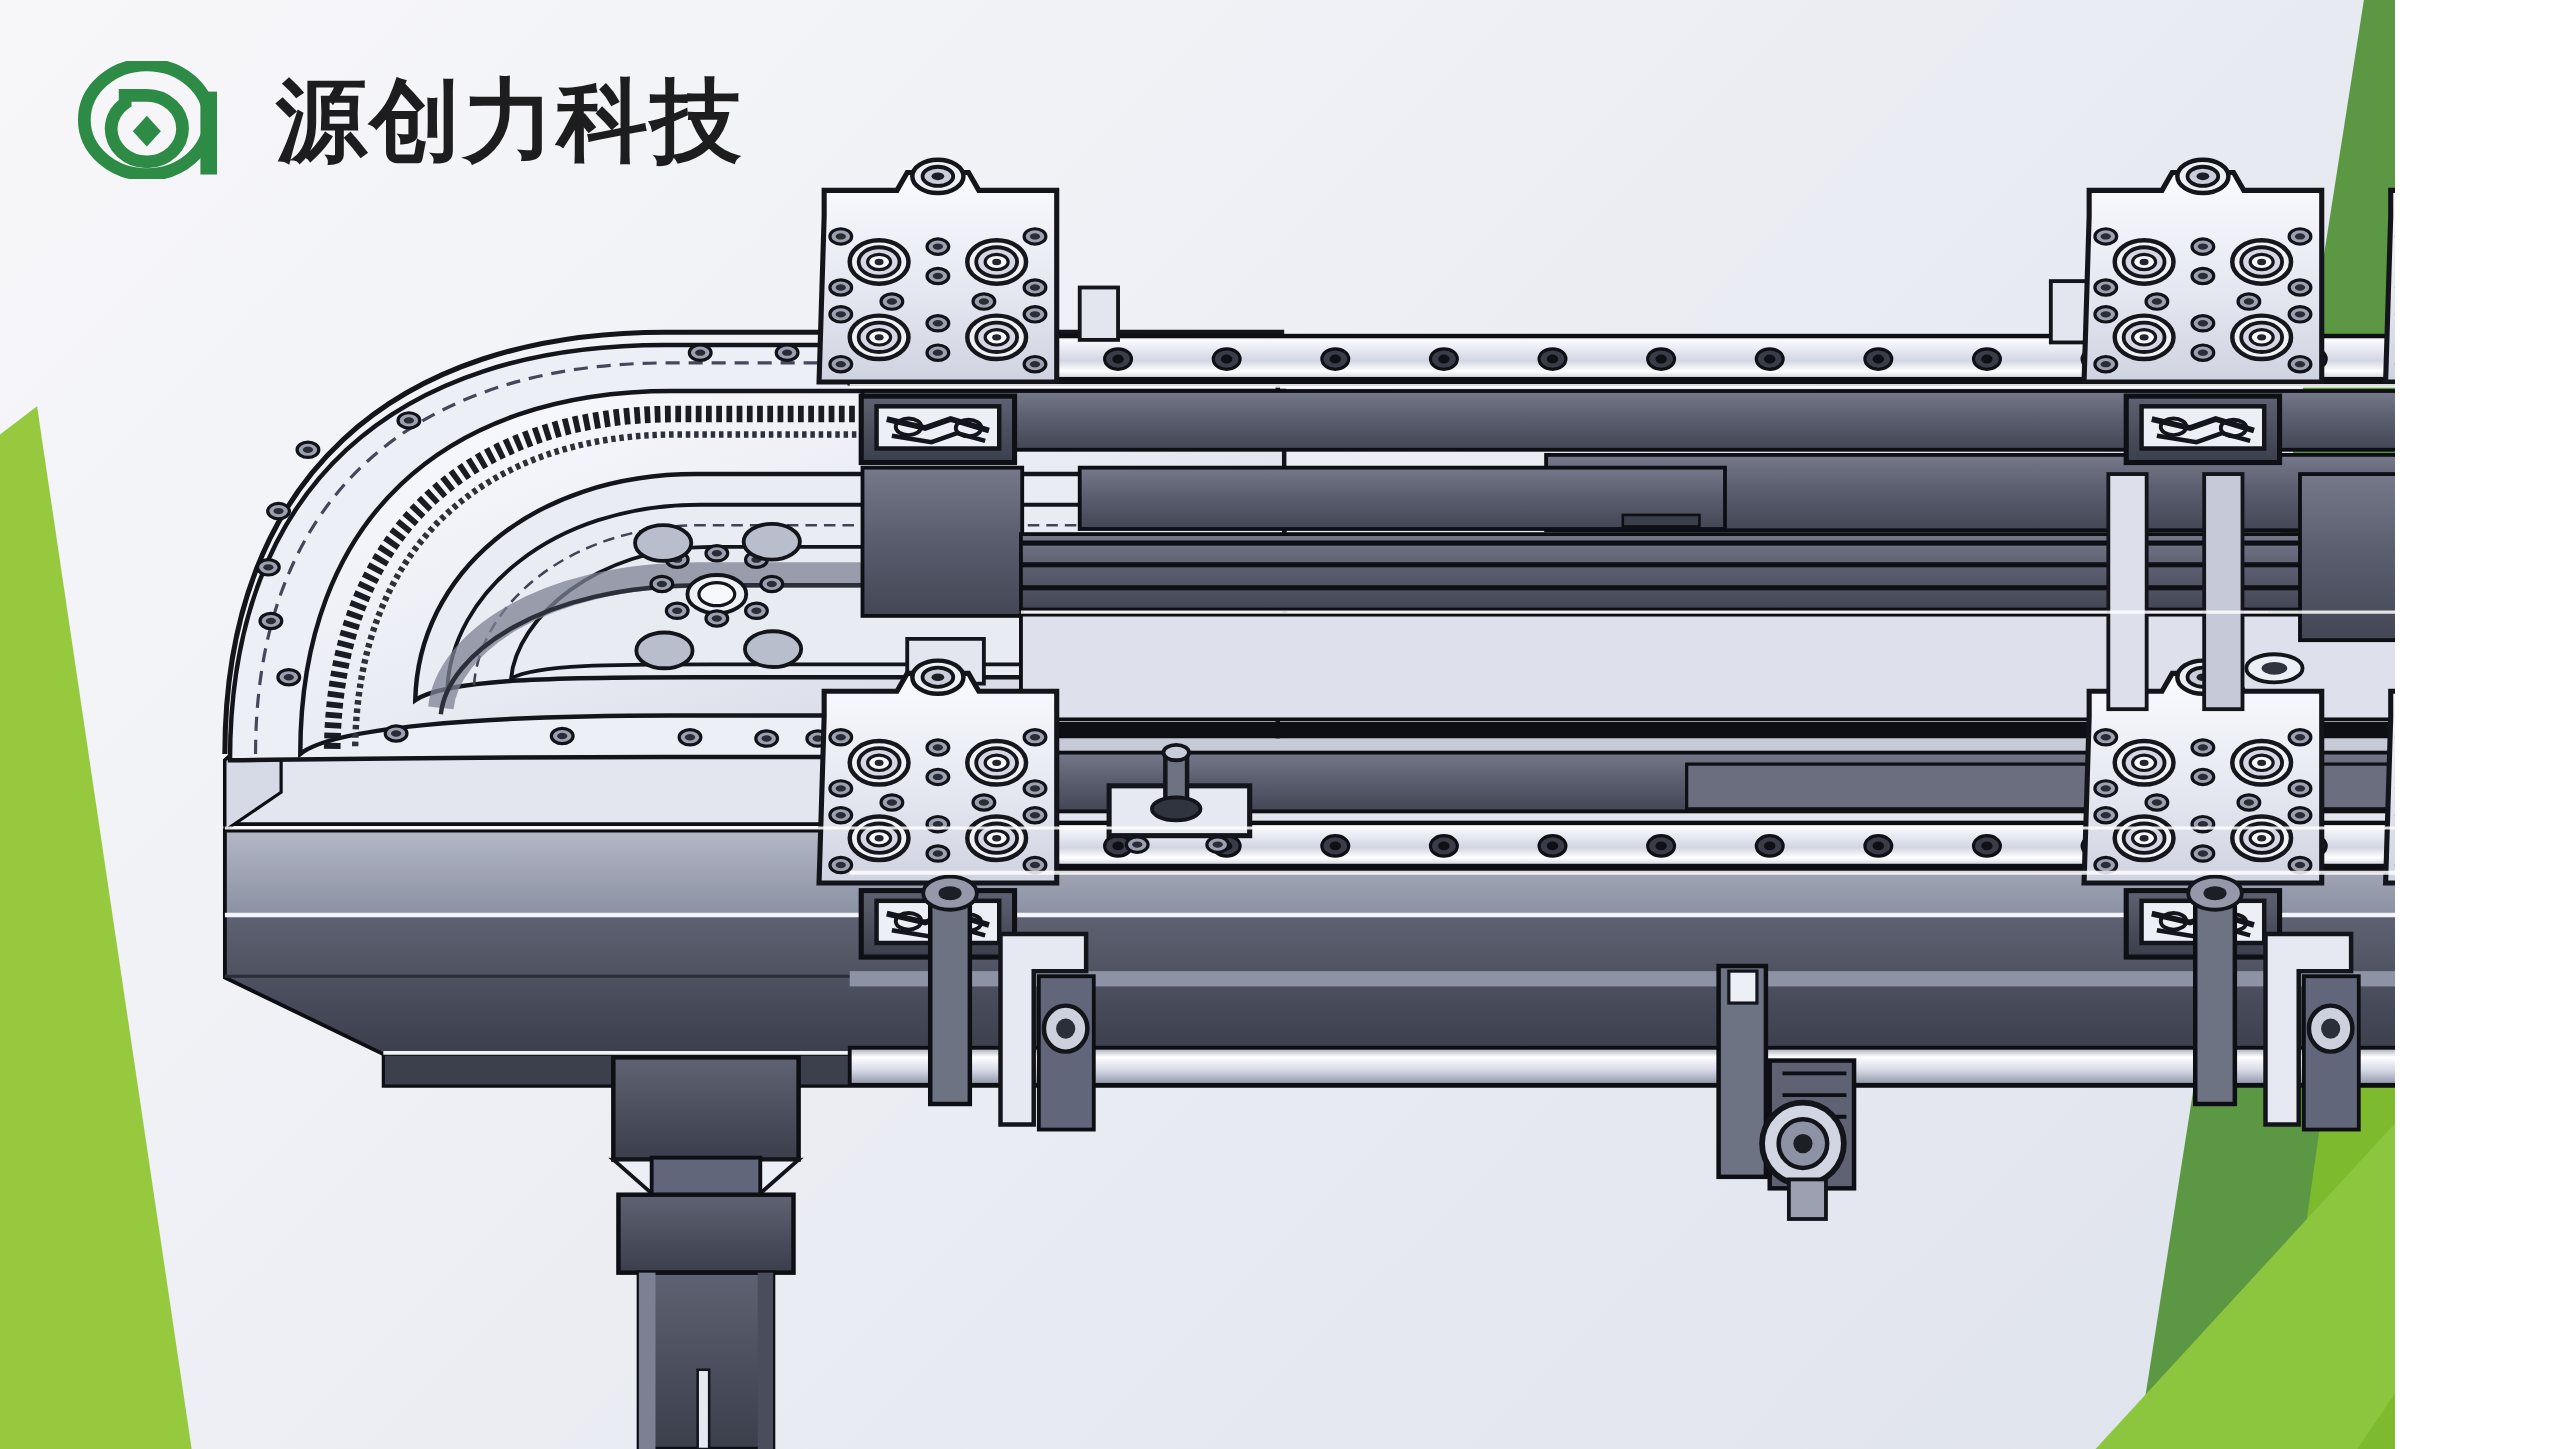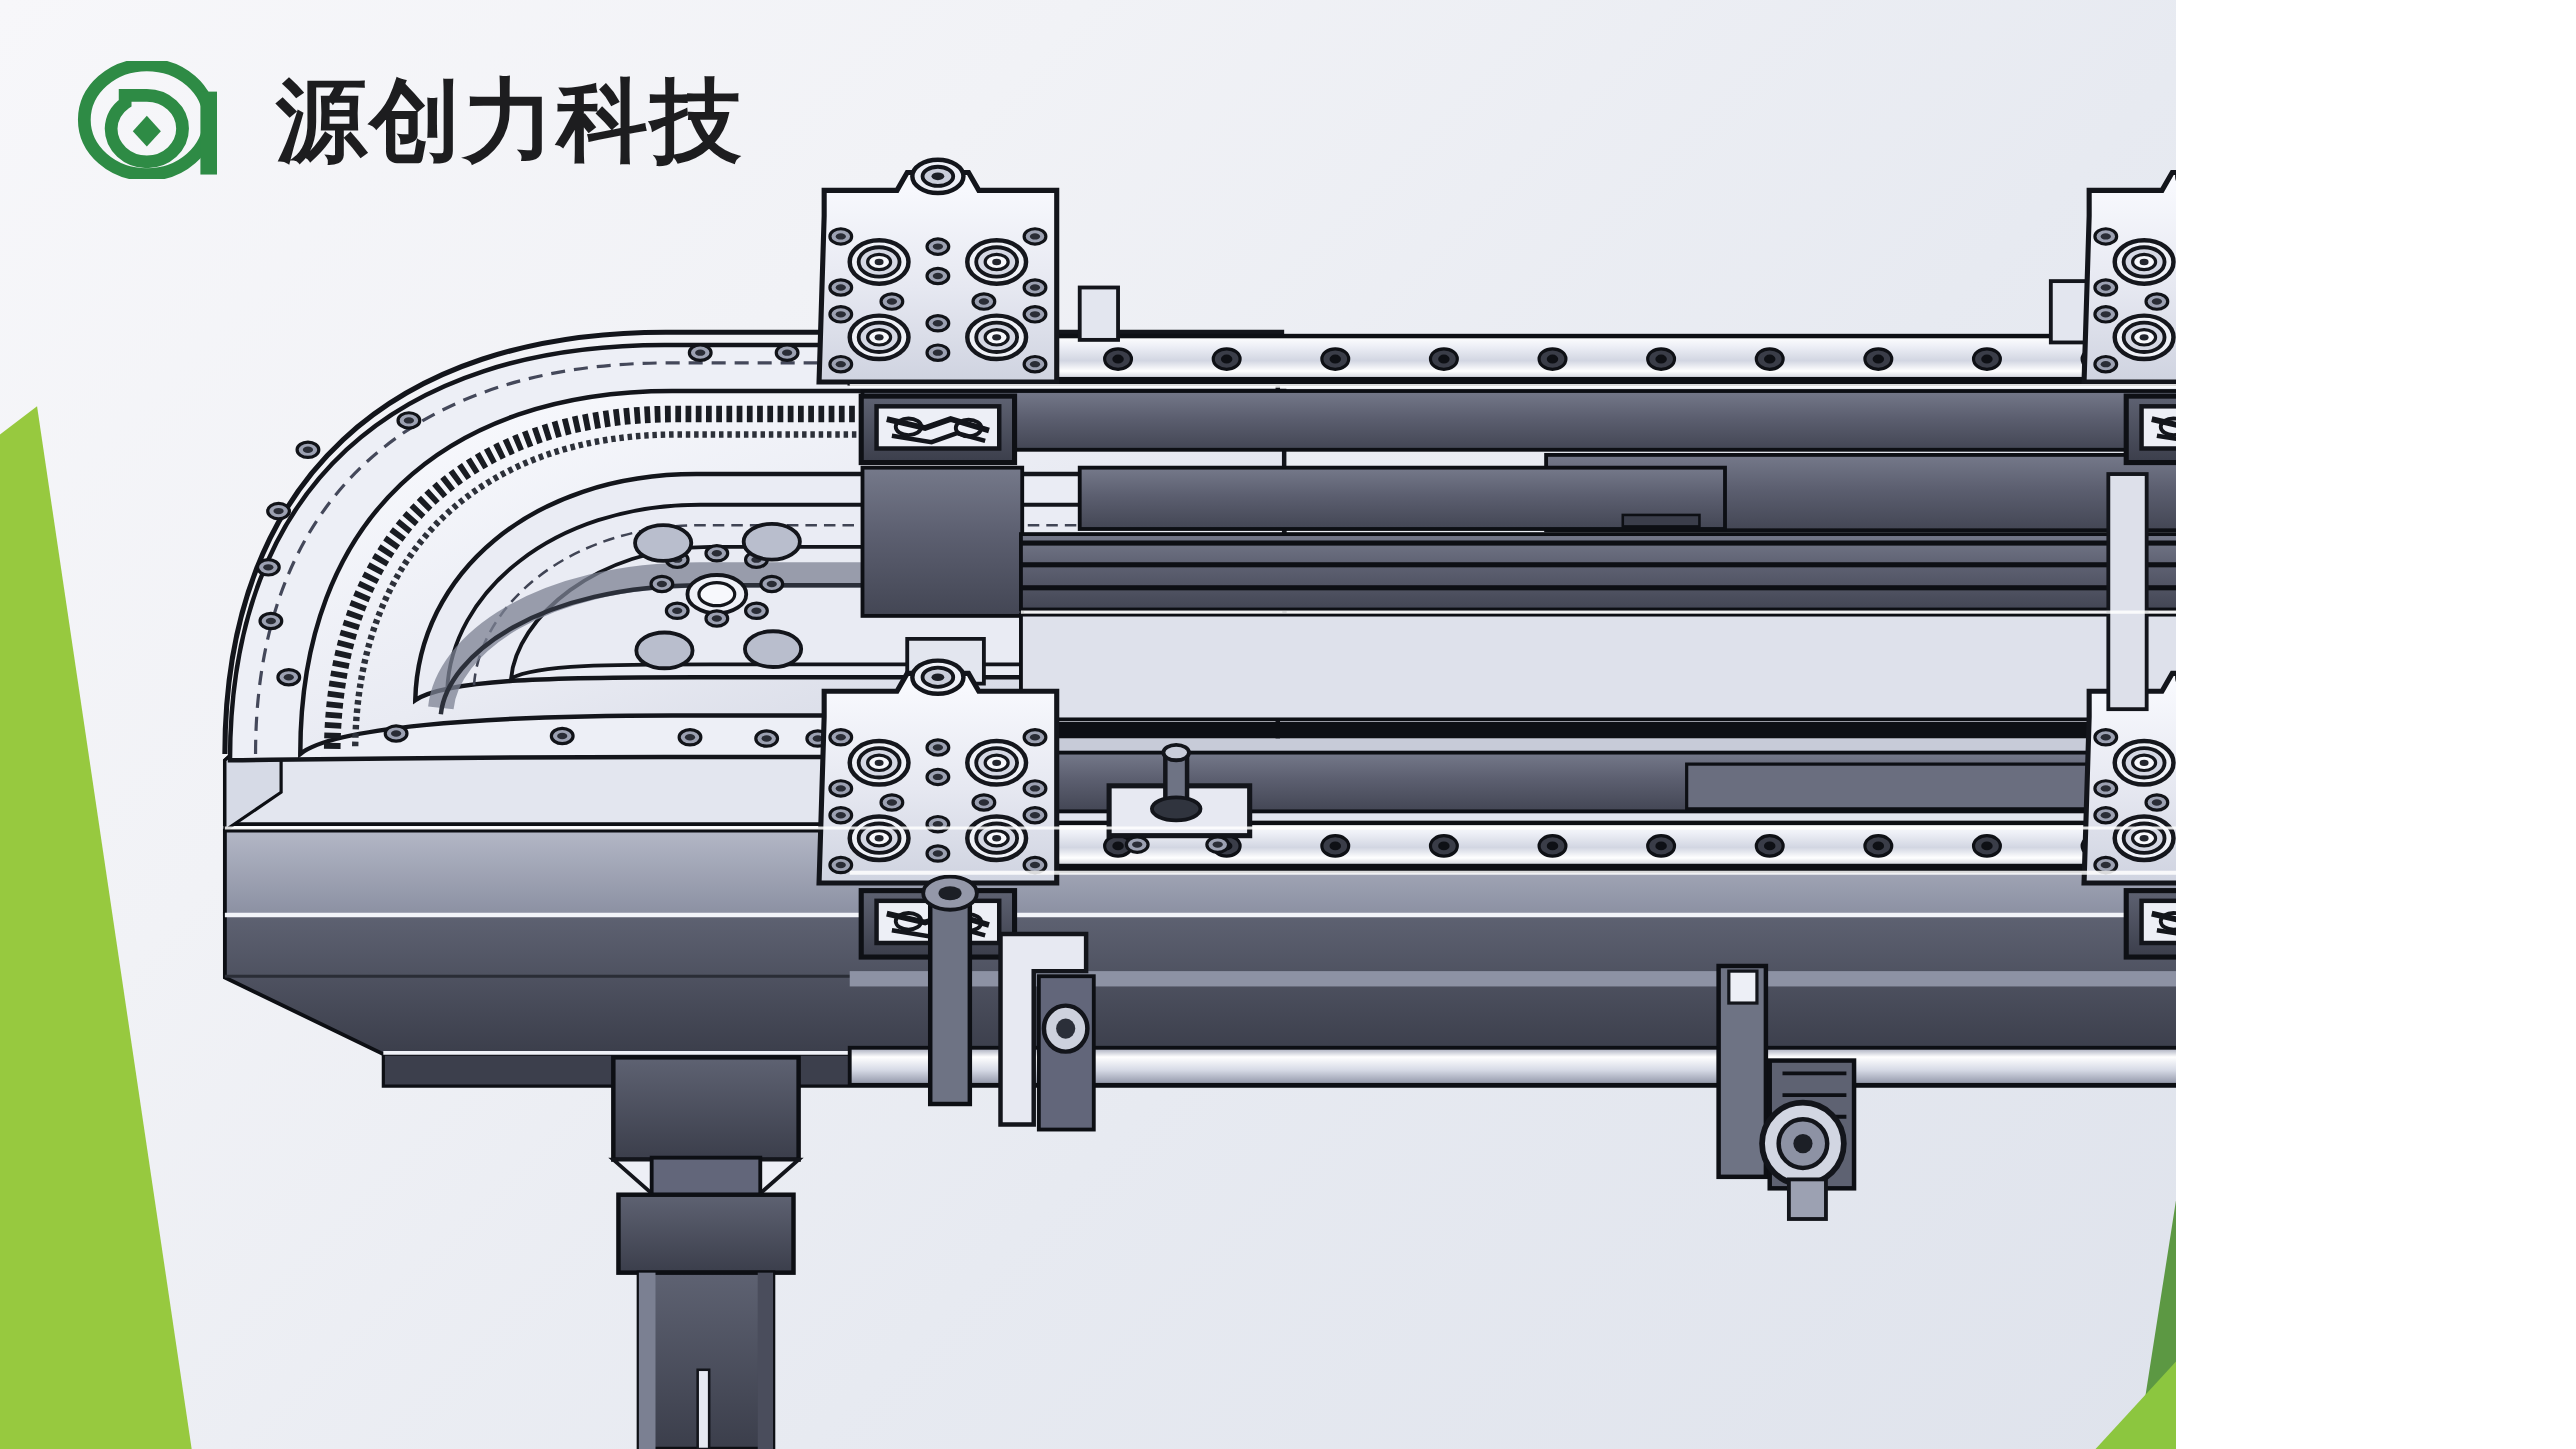--- a/index.html
+++ b/index.html
@@ -1,19 +1,19 @@
 <!DOCTYPE html>
 <html style="font-size:10.2px"><head>
 <meta charset="utf-8">
 <style>
   * { margin:0; padding:0; box-sizing:border-box; }
   html,body { width:2576px; height:1449px; overflow:hidden; background:#fff;
               font-family:"Liberation Sans","DejaVu Sans",sans-serif; }
 
-  #page { position:relative; width:2176px; height:1449px; overflow:hidden;
+  #page { position:relative; width:2395px; height:1449px; overflow:hidden;
           background:linear-gradient(135deg,#f7f7fa 0%,#f1f2f6 30%,#e7eaf1 62%,#dfe3ec 100%); }
 
   
   .deco { position:absolute; top:0; left:0; width:2576px; height:1449px;
           pointer-events:none; }
 
   
   #brand { position:absolute; left:75px; top:61px; display:flex;
            align-items:center; gap:28px; z-index:40; }
   #brand-mark { width:173px; height:118px; display:block; }

